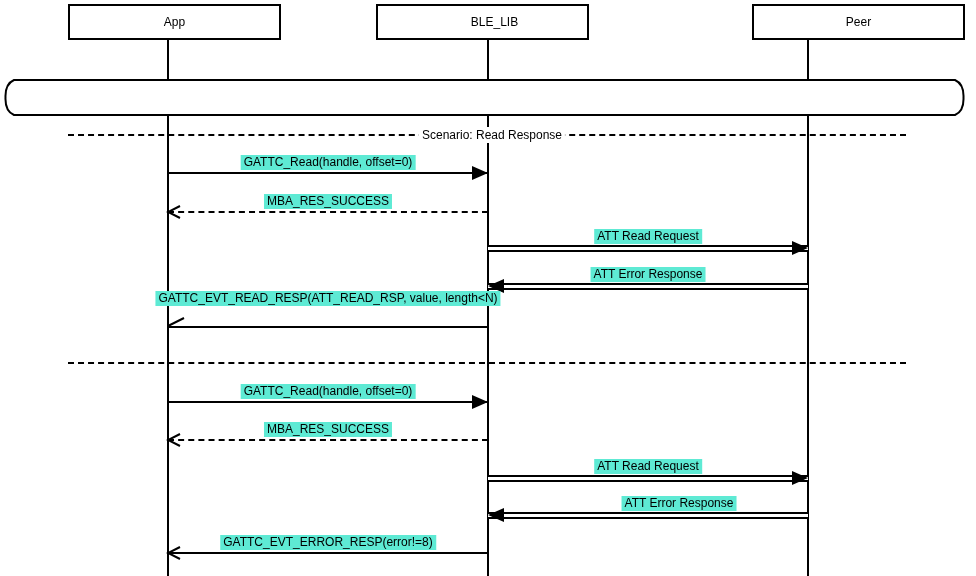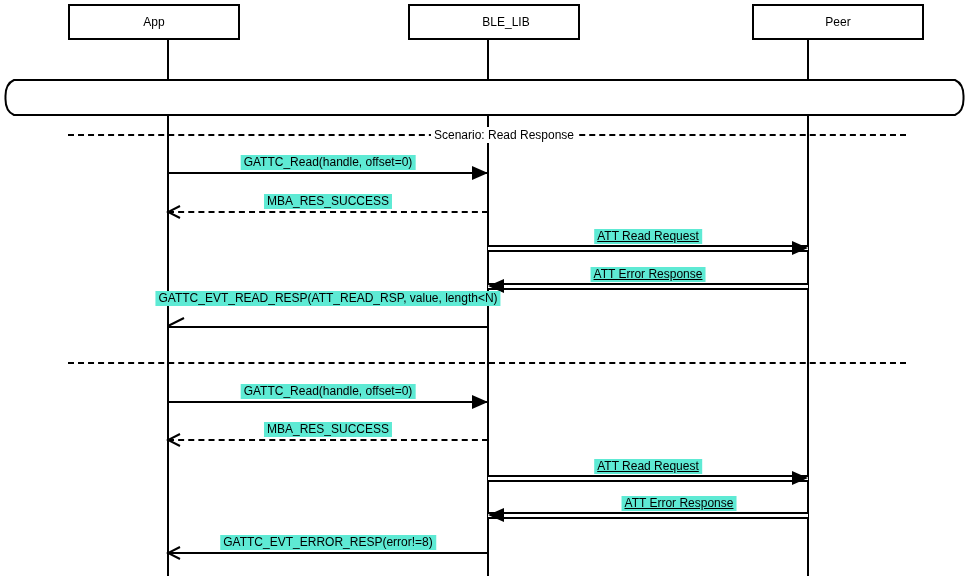--- a/index.html
+++ b/index.html
@@ -5,21 +5,21 @@
   html,body{margin:0;padding:0;background:#ffffff;}
   .stage{
     position:relative;
     width:976px;height:576px;
     background:#ffffff;
     font-family:"Liberation Sans", sans-serif;
     font-size:12px;color:#000;
     overflow:hidden;
   }
   .actor{
-    position:absolute;top:4px;width:172px;height:36px;
+    position:absolute;top:4px;width:213px;height:36px;
     border:2px solid #000;background:#fff;box-sizing:border-box;
     display:flex;align-items:center;justify-content:center;
   }
   .lifeline{
     position:absolute;top:40px;height:536px;width:2px;background:#000;
   }
   .banner-shape{position:absolute;left:0;top:0;}
   .banner-label{
     position:absolute;left:0;top:90px;width:976px;text-align:center;
   }
@@ -27,21 +27,21 @@
     position:absolute;height:0;border-top:2px dashed #000;
   }
   .divider-label{
     position:absolute;transform:translateX(-50%);
     background:#fff;padding:0 3px;line-height:16px;white-space:nowrap;
   }
   .msg-label{
     position:absolute;transform:translateX(-50%);
     background:#5eead4;padding:0 3px;line-height:15px;height:15px;white-space:nowrap;
   }
-  .msg-label.underlined{text-decoration:underline;}
+  .msg-label.underlined{}
   .line-solid{position:absolute;height:0;border-top:2px solid #000;}
   .line-dashed{position:absolute;height:0;border-top:2px dashed #000;}
   .line-double{
     position:absolute;height:7px;box-sizing:border-box;
     border-top:2px solid #000;border-bottom:2px solid #000;background:#fff;
   }
   .tri-right{
     position:absolute;width:0;height:0;
     border-top:7px solid transparent;border-bottom:7px solid transparent;
     border-left:16px solid #000;
@@ -58,33 +58,33 @@
 
 <div class="stage">
 
   <div class="lifeline" style="left:167px;"></div>
   <div class="lifeline" style="left:487px;"></div>
   <div class="lifeline" style="left:807px;"></div>
 
   <div class="actor" style="left:68px;">
     <span>App</span>
   </div>
-  <div class="actor" style="left:408px;padding-left:24px;">
+  <div class="actor" style="left:376px;padding-left:24px;">
     <span>BLE_LIB</span>
   </div>
   <div class="actor" style="left:708px;margin-left:44px;">
     <span>Peer</span>
   </div>
 
   <svg class="banner-shape" width="976" height="125">
     <path d="M 14 80 H 955 Q 964 84 963.5 97.5 Q 964 111 955 115 H 14 Q 5 111 5.5 97.5 Q 5 84 14 80 Z" fill="#ffffff" stroke="#000000" stroke-width="2"></path>
   </svg>
 
   <div class="divider" style="left:68px;top:134px;width:838px;"></div>
-  <div class="divider-label" style="left:504px;top:127px;">Scenario: Read Response</div>
+  <div class="divider-label" style="left:492px;top:127px;">Scenario: Read Response</div>
 
   <div class="msg-label" style="left:328px;top:155px;">GATTC_Read(handle, offset=0)</div>
   <div class="line-solid" style="left:168px;top:172px;width:320px;"></div>
   <div class="tri-right" style="left:472px;top:166px;"></div>
 
   <div class="msg-label" style="left:328px;top:194px;">MBA_RES_SUCCESS</div>
   <div class="line-dashed" style="left:168px;top:211px;width:320px;"></div>
   <svg class="open-arrow" style="left:166px;top:205px;" width="15" height="14">
     <polyline points="14,1 2,7 14,13" fill="none" stroke="#000" stroke-width="2"></polyline>
   </svg>

